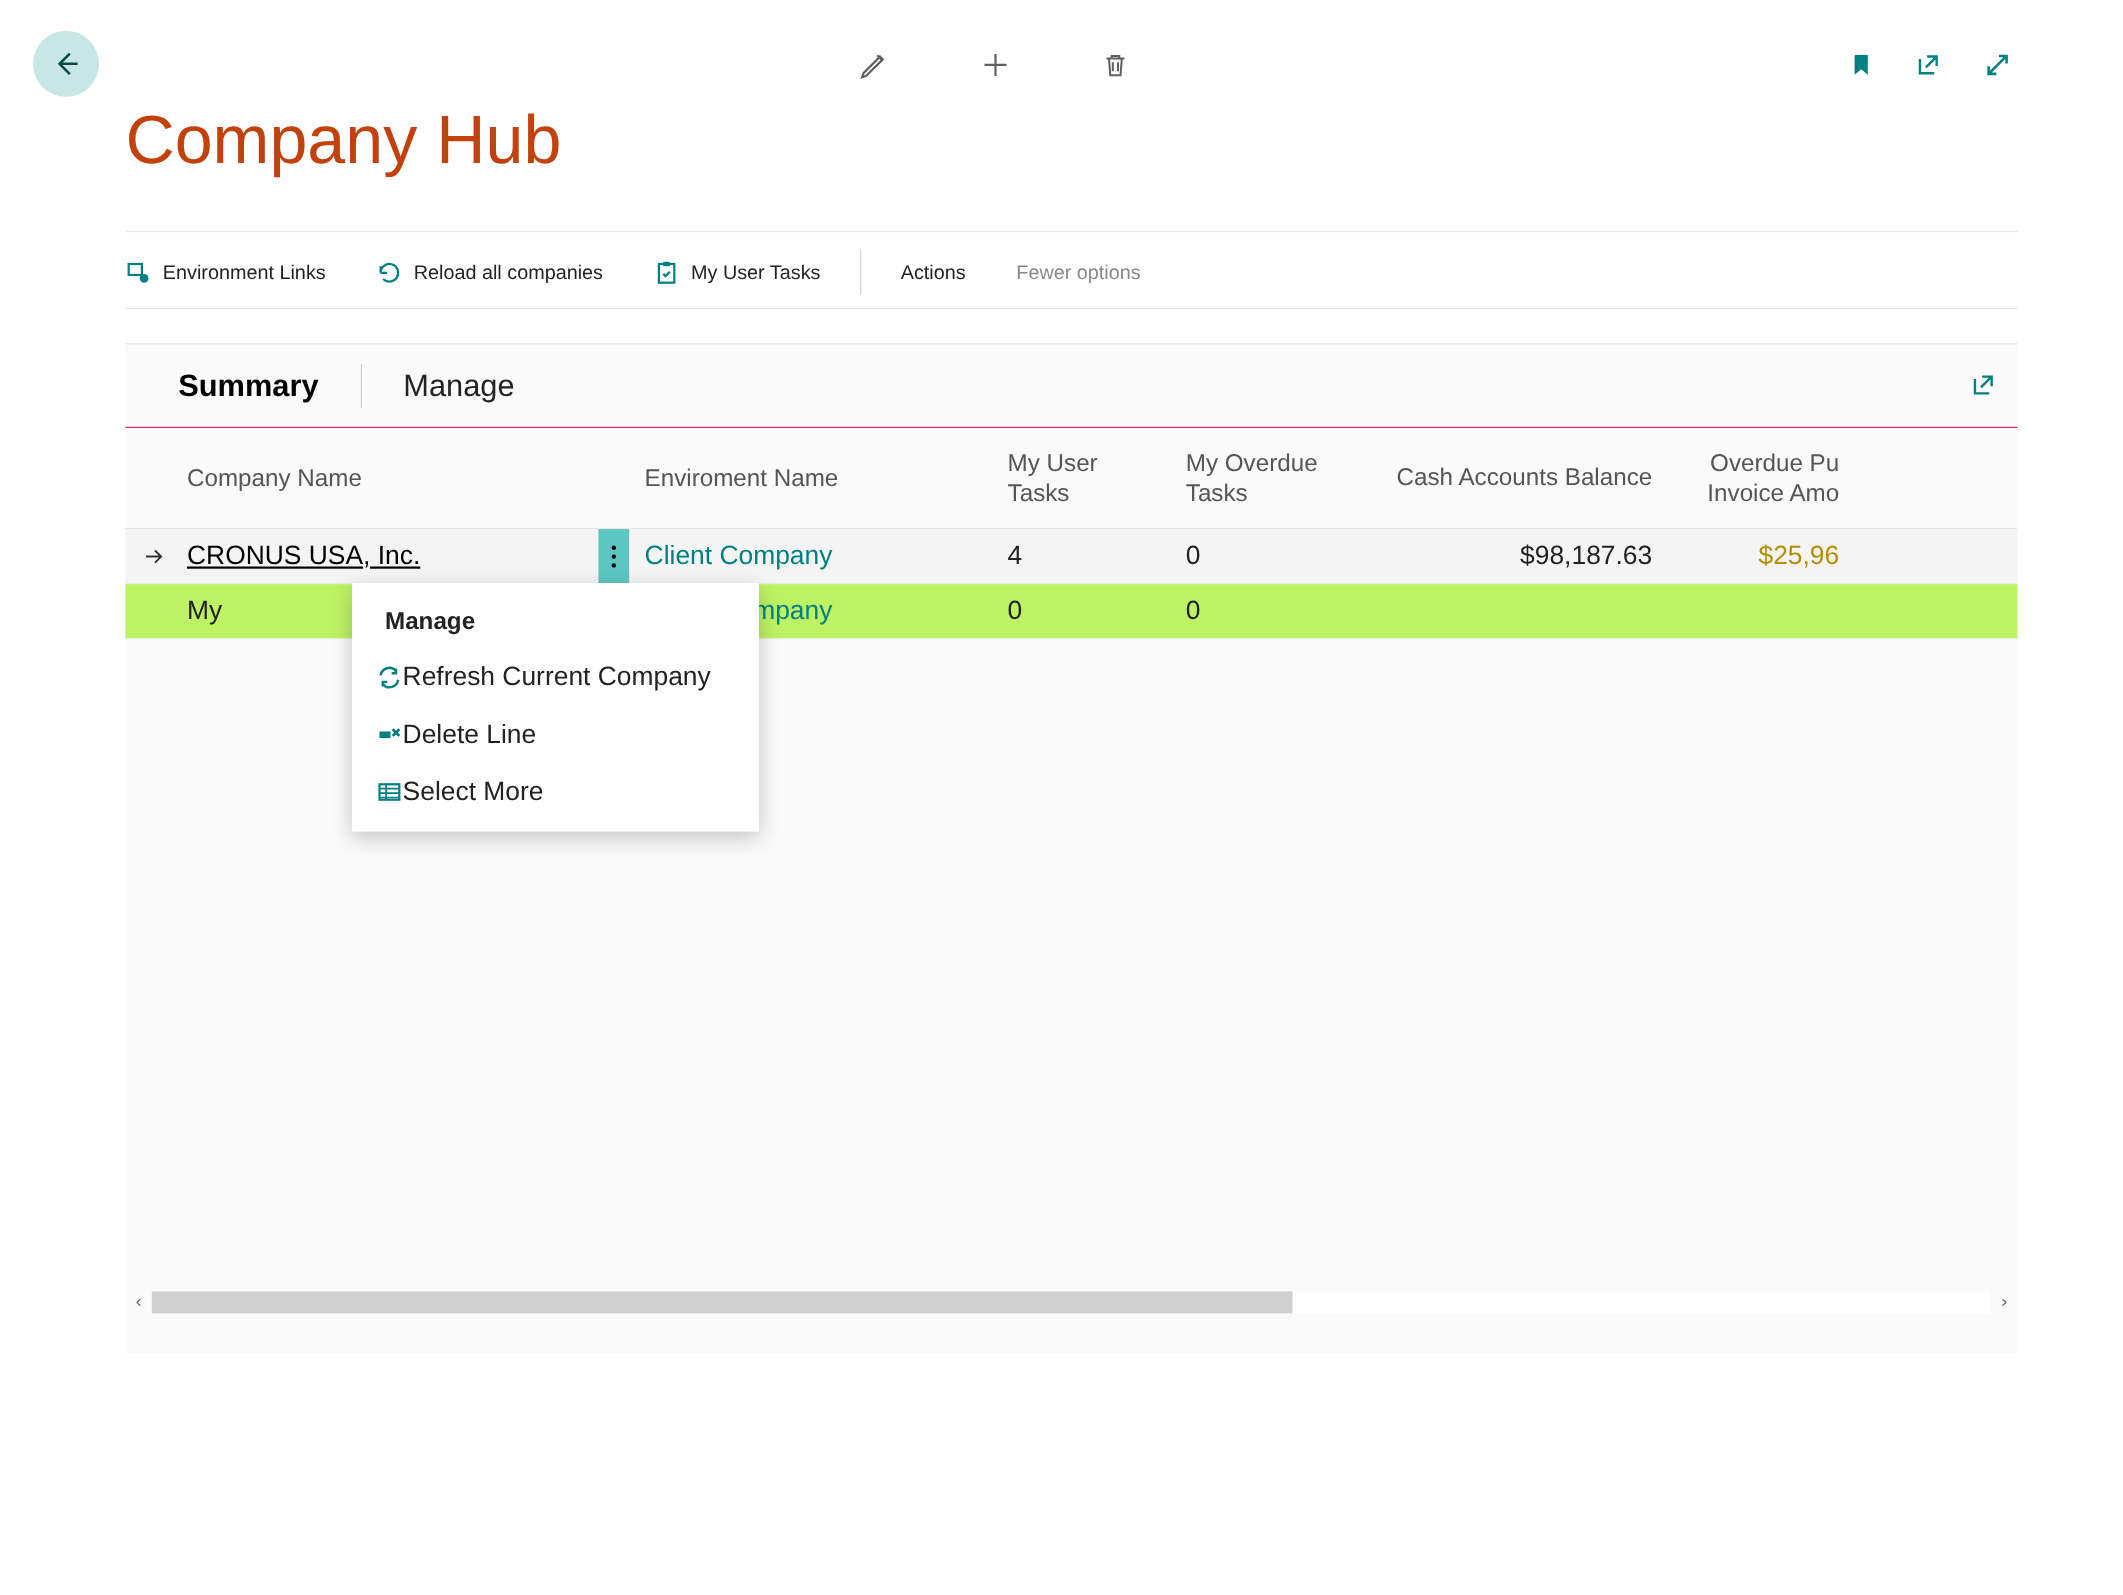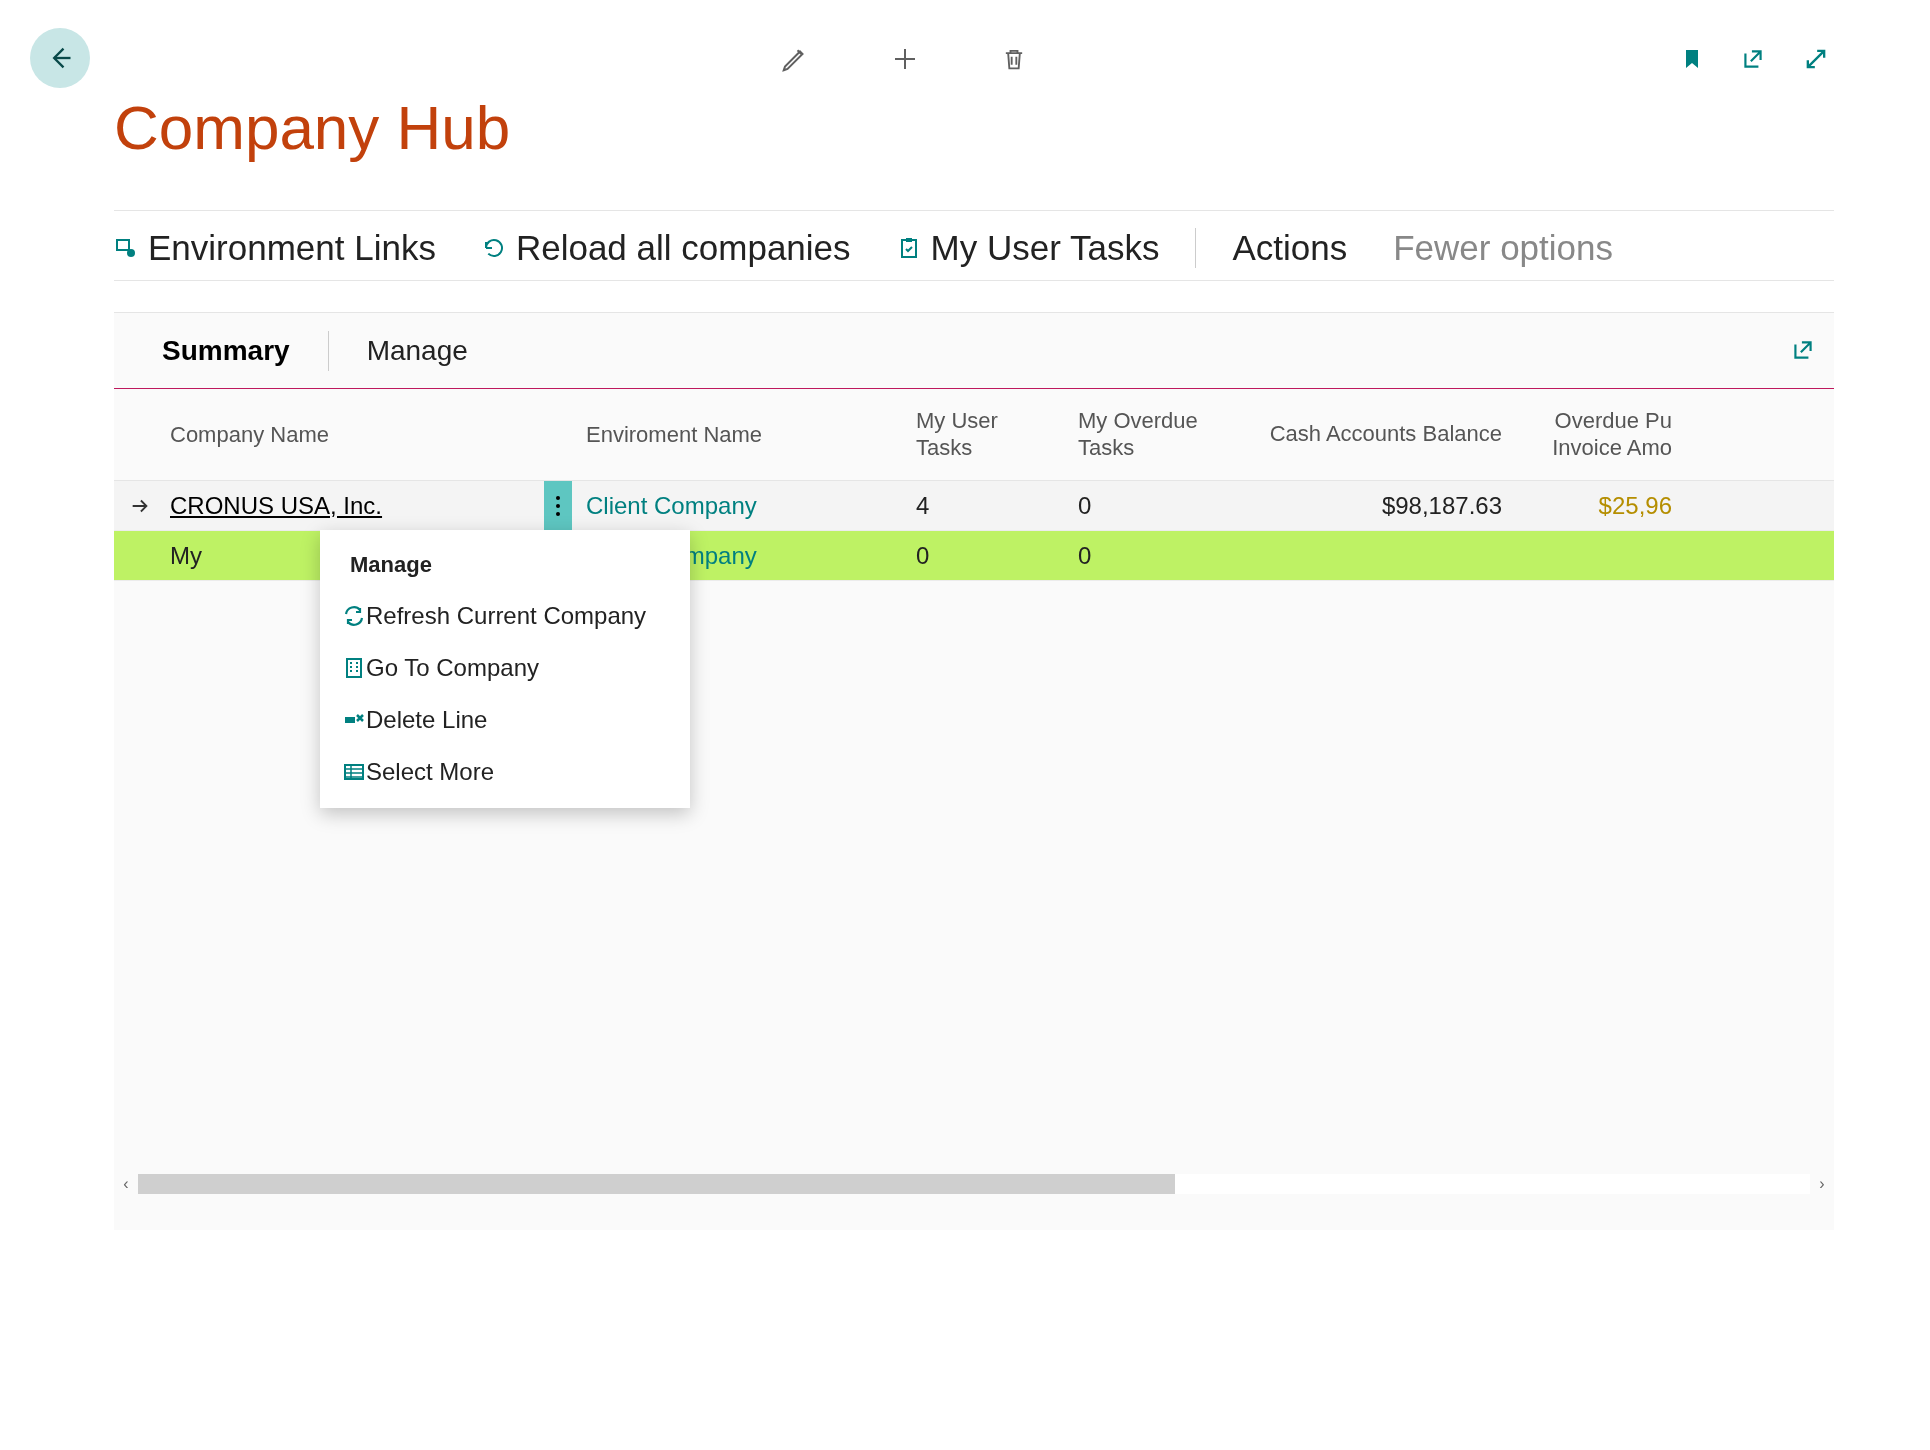--- a/index.html
+++ b/index.html
@@ -10,21 +10,21 @@
 
   .top-icons { position: absolute; top: 44px; right: 100px; left: 780px; display: flex; align-items: center; }
   .top-icons .group-center { display: flex; gap: 80px; }
   .top-icons .group-right { display: flex; gap: 36px; margin-left: auto; }
   .icon-btn { cursor: pointer; display: inline-flex; align-items: center; justify-content: center; }
 
   .title { position: absolute; top: 92px; left: 114px; font-size: 62px; font-weight: 300; color: #c2410c; }
 
   .hr1 { position: absolute; top: 210px; left: 114px; right: 96px; height: 1px; background: #e5e5e5; }
   .actionbar { position: absolute; top: 226px; left: 114px; right: 96px; display: flex; align-items: center; height: 44px; }
-  .actionbar .item { display: inline-flex; align-items: center; gap: 10px; font-size: 35px; cursor: pointer; color: #222; }
+  .actionbar .item { display: inline-flex; align-items: center; gap: 10px; font-size: 18px; cursor: pointer; color: #222; }
   .actionbar .item svg { flex-shrink: 0; }
   .actionbar .sep { width: 1px; height: 40px; background: #ccc; margin: 0 36px; }
   .actionbar .gap { margin-right: 46px; }
   .actionbar .muted { color: #888; }
   .hr2 { position: absolute; top: 280px; left: 114px; right: 96px; height: 1px; background: #e5e5e5; }
 
   .grid-wrap { position: absolute; top: 312px; left: 114px; right: 96px; bottom: 220px; background: #fafafa; border-top: 1px solid #e5e5e5; }
 
   .grid-head-tabs { height: 76px; display: flex; align-items: center; border-bottom: 1px solid #be185d; padding-left: 28px; position: relative; }
   .grid-head-tabs .tab { font-size: 28px; cursor: pointer; padding: 0 20px; }
@@ -230,27 +230,20 @@
 <div class="menu">
   <div class="menu-title">Manage</div>
   <div class="menu-item">
     <svg width="24" height="24" viewBox="0 0 24 24">
           <path d="M4 10a8 8 0 0 1 14-4M20 14a8 8 0 0 1-14 4M18 4v4h-4M6 20v-4h4" fill="none" stroke="#008080" stroke-width="2.2"></path>
         </svg>
     <span>Refresh Current Company</span>
   </div>
   <div class="menu-item">
     <svg width="24" height="24" viewBox="0 0 24 24">
-          <rect x="5" y="3" width="14" height="18" fill="none" stroke="#008080" stroke-width="2"></rect>
-          <path d="M8 7h2M8 11h2M8 15h2M14 7h2M14 11h2M14 15h2" stroke="#008080" stroke-width="2"></path>
-        </svg>
-    <span>Go To Company</span>
-  </div>
-  <div class="menu-item">
-    <svg width="24" height="24" viewBox="0 0 24 24">
           <rect x="3" y="9" width="10" height="6" class="tealf"></rect>
           <path d="M15 7l6 6M21 7l-6 6" stroke="#008080" stroke-width="2.5"></path>
         </svg>
     <span>Delete Line</span>
   </div>
   <div class="menu-item">
     <svg width="24" height="24" viewBox="0 0 24 24">
           <rect x="3" y="5" width="18" height="14" fill="none" stroke="#008080" stroke-width="2"></rect>
           <path d="M3 9h18M3 13h18M3 17h18M9 5v14" stroke="#008080" stroke-width="1.5"></path>
         </svg>

